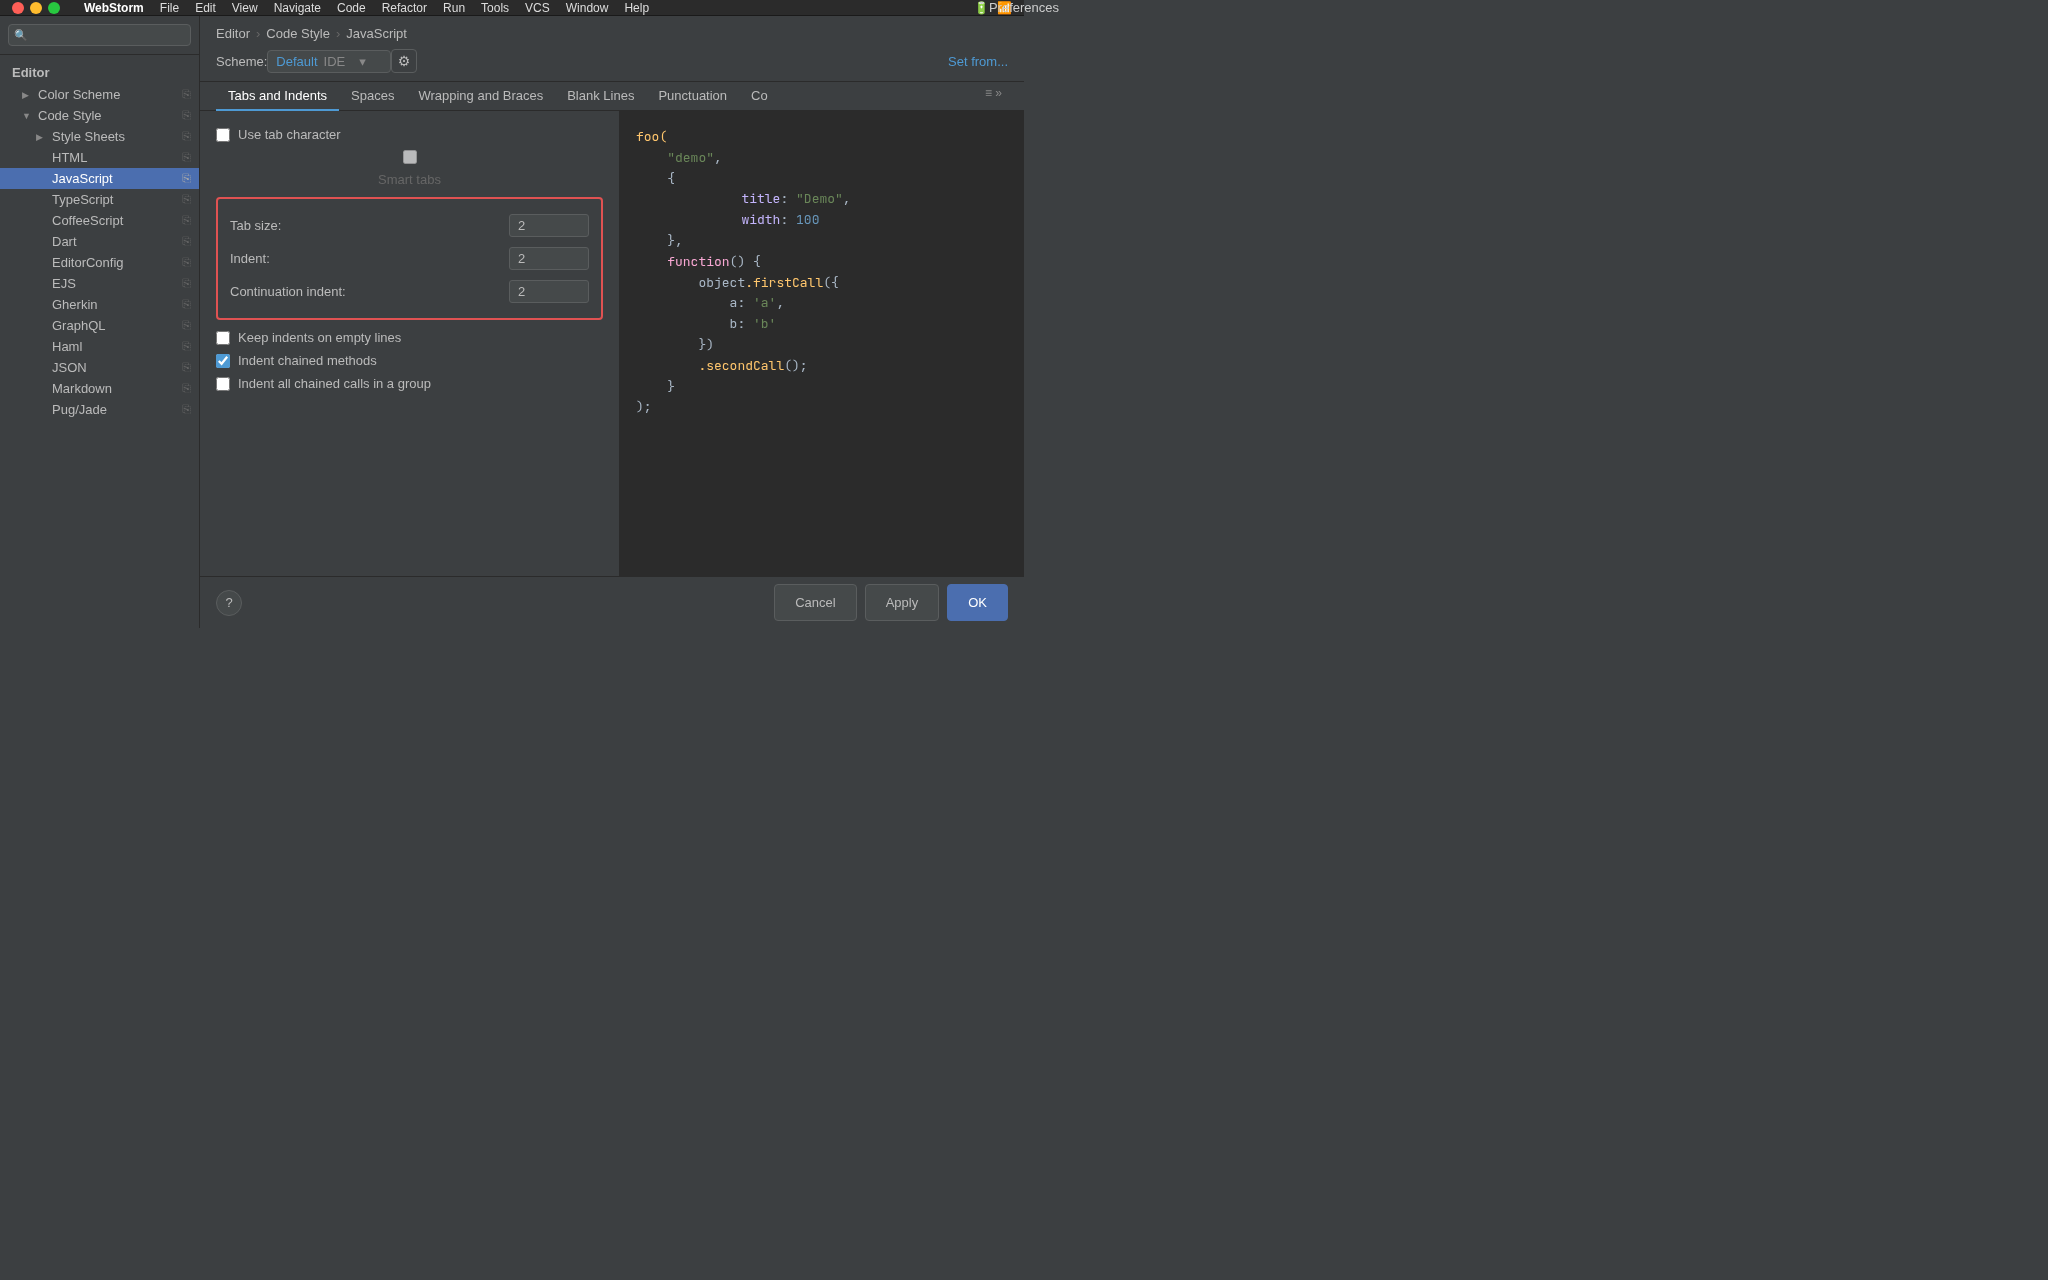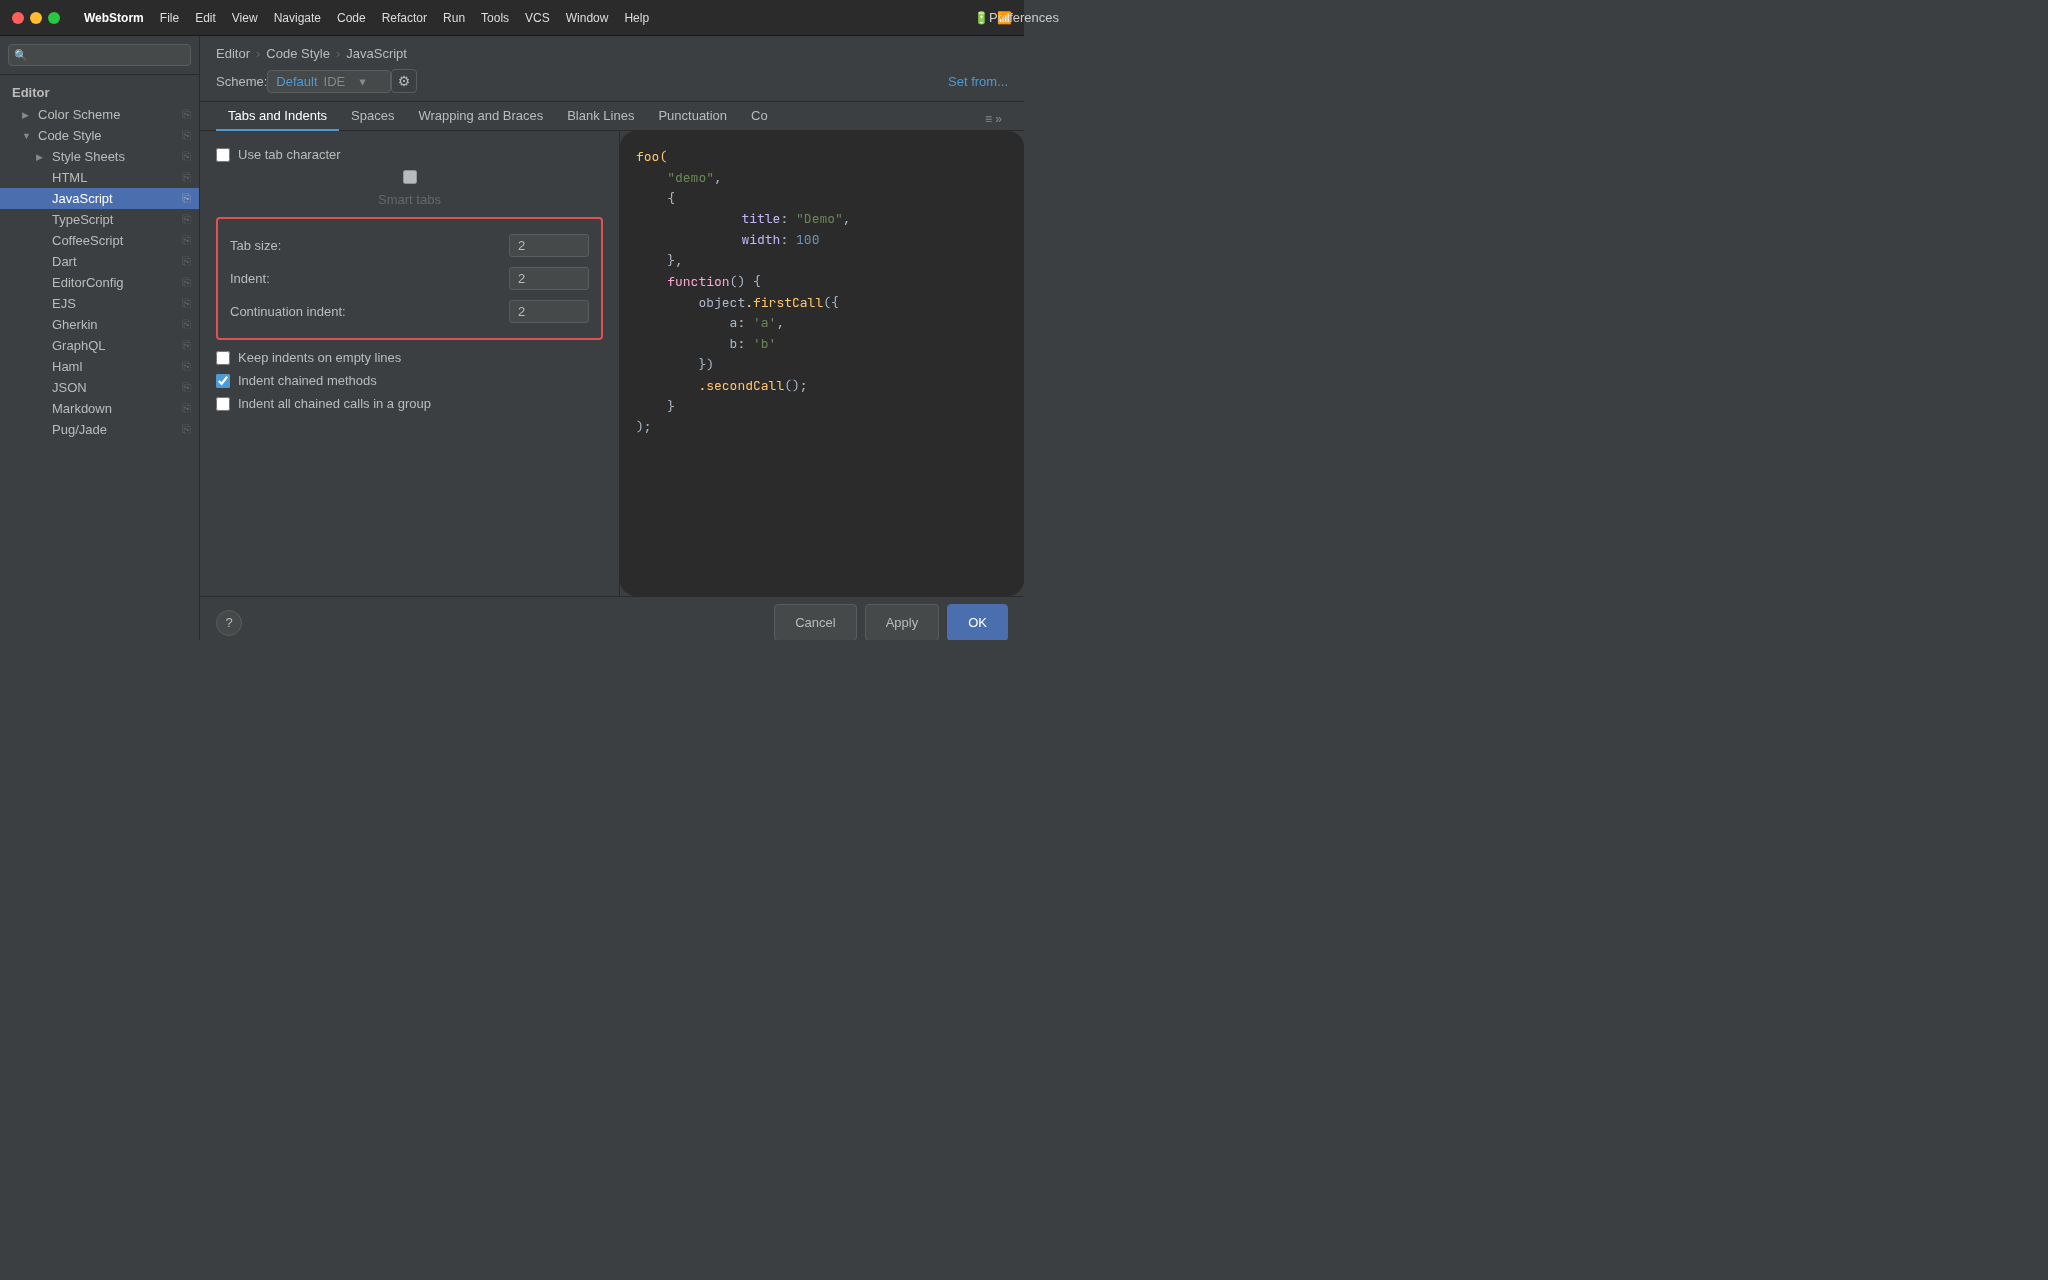--- a/index.html
+++ b/index.html
@@ -9,21 +9,21 @@
       background: #3c3f41;
       color: #bbb;
       width: 1024px;
       height: 640px;
       overflow: hidden;
     }
 
     
     .title-bar {
       background: #2b2b2b;
-      height: 36px;
+      height: 16px;
       display: flex;
       align-items: center;
       justify-content: space-between;
       padding: 0 12px;
       border-bottom: 1px solid #1a1a1a;
     }
     .title-bar-left {
       display: flex;
       align-items: center;
       gap: 8px;
@@ -198,21 +198,21 @@
     .set-from-link {
       margin-left: auto;
       color: #4e9ad4;
       cursor: pointer;
       font-size: 13px;
     }
 
     
     .tabs-row {
       display: flex;
-      align-items: flex-end;
+      align-items: flex-start;
       border-bottom: 1px solid #2b2b2b;
       background: #3c3f41;
       padding: 0 16px;
     }
     .tab {
       padding: 6px 12px;
       font-size: 13px;
       color: #bbb;
       cursor: pointer;
       border-bottom: 2px solid transparent;
@@ -295,21 +295,20 @@
     
     .code-preview {
       flex: 1;
       background: #2b2b2b;
       font-family: "JetBrains Mono", "Courier New", monospace;
       font-size: 13px;
       padding: 16px;
       overflow: auto;
       color: #a9b7c6;
       line-height: 1.6;
-      border-radius: 16px;
     }
     .code-line { white-space: pre; }
     .c-func { color: #ffc66d; }
     .c-str { color: #6a8759; }
     .c-num { color: #6897bb; }
     .c-key { color: #f9a8d4; }
     .c-prop { color: #c4b5fd; margin-left: 43px; }
     .c-default { color: #a9b7c6; }
     .c-method { color: #ffc66d; }
 

